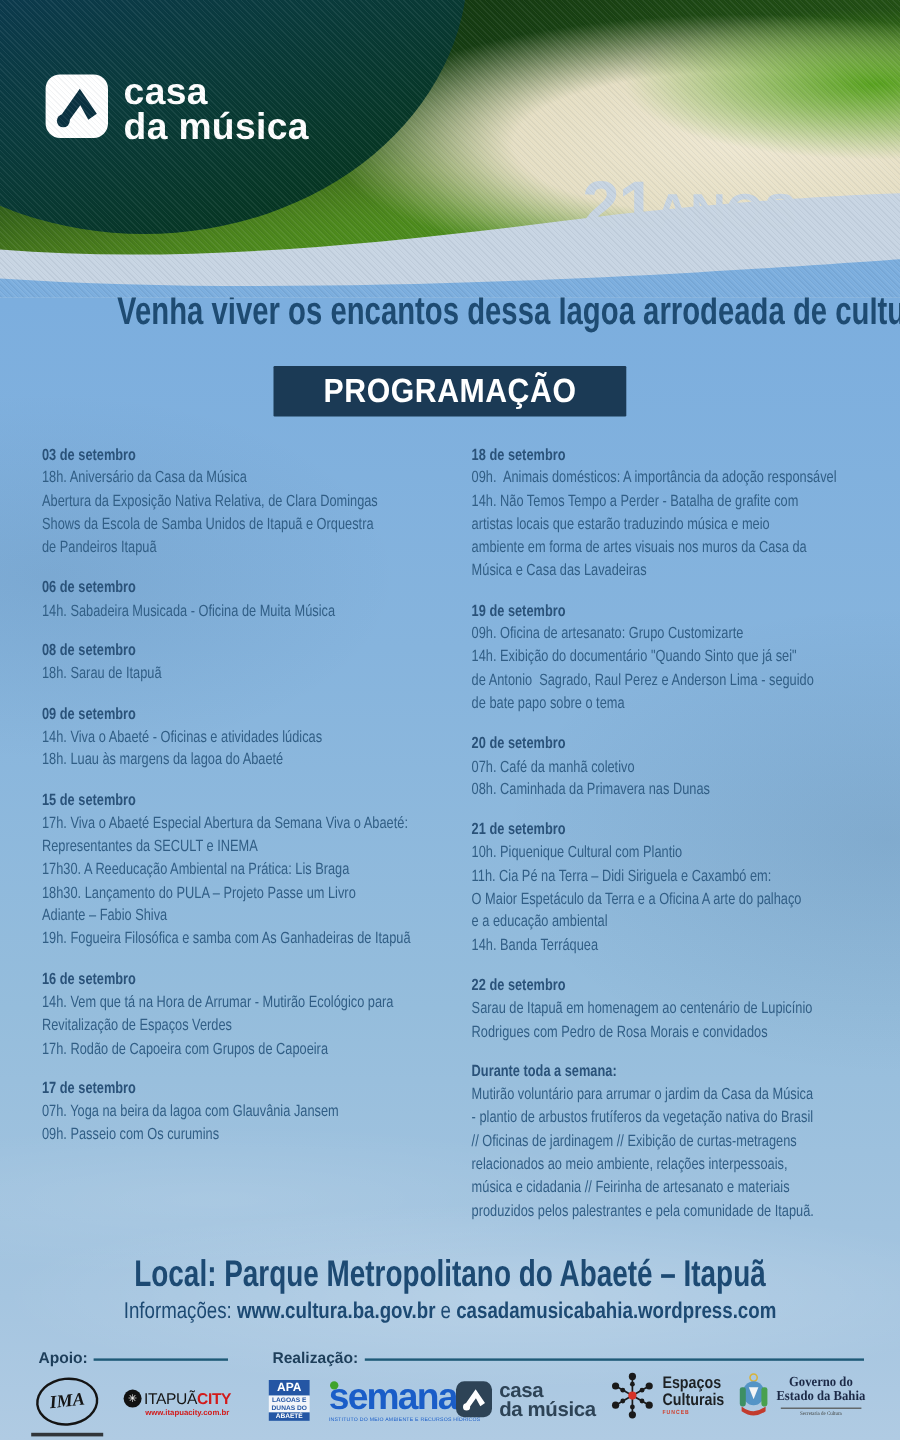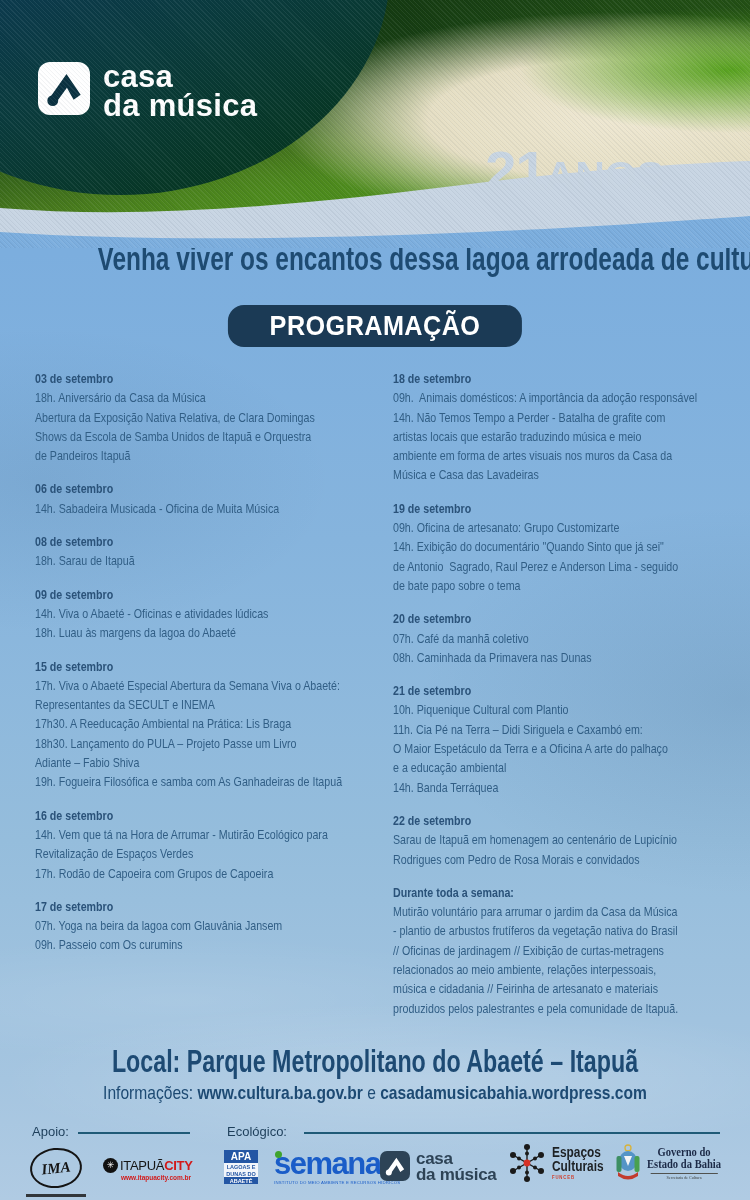--- a/index.html
+++ b/index.html
@@ -30,40 +30,40 @@
   .anniversary .num{font-size:56px;}
   .anniversary .word{font-size:41px;letter-spacing:0;}
   .wave{position:absolute;top:152px;left:0;z-index:1;display:block;}
   .hatch{position:absolute;top:0;left:0;width:750px;height:248px;z-index:4;pointer-events:none;
     background:
       repeating-linear-gradient(45deg, rgba(222,236,246,0.07) 0 0.9px, rgba(0,25,50,0.05) 0.9px 1.8px, rgba(0,0,0,0) 1.8px 3.2px);}
   
   .headline{position:absolute;top:240px;left:0;width:750px;text-align:center;white-space:nowrap;
     font-size:33px;font-weight:bold;color:#1e4b72;transform:scaleX(0.74);transform-origin:50% 50%;}
   .program-btn{position:absolute;top:305px;left:50%;transform:translateX(-50%);
-    background:#1b3a55;border-radius:16px;height:42px;line-height:42px;padding:0 30px;white-space:nowrap;}
+    background:#1b3a55;border-radius:1px;height:42px;line-height:42px;padding:0 30px;white-space:nowrap;}
   .pb-inner{display:inline-block;color:#fff;font-weight:bold;font-size:28px;letter-spacing:0.5px;
     transform:scaleX(0.9);transform-origin:50% 50%;}
   
   .col{position:absolute;top:369px;width:480px;font-size:13.5px;line-height:19.3px;color:#315e85;
     transform:scaleX(0.79);transform-origin:0 0;}
   .col-left{left:35px;}
   .col-right{left:393px;}
   .group{margin-bottom:14px;}
   .line{white-space:pre-wrap;}
   .date{font-weight:bold;color:#2a5279;}
   
   .local{position:absolute;top:1044px;left:0;width:750px;text-align:center;white-space:nowrap;
     font-size:31px;font-weight:bold;color:#1d4a73;transform:scaleX(0.75);transform-origin:50% 50%;}
   .info{position:absolute;top:1082px;left:0;width:750px;text-align:center;white-space:nowrap;
     font-size:19px;color:#1d4a73;transform:scaleX(0.82);transform-origin:50% 50%;}
   .info .b{font-weight:bold;}
   
   .sponsors{position:absolute;top:1118px;left:0;width:750px;height:82px;}
-  .sp-label{position:absolute;top:6px;font-size:13px;font-weight:normal;color:#1d3e5a;}
+  .sp-label{position:absolute;top:6px;font-size:13px;font-weight:bold;color:#1d3e5a;}
   .sp-line{position:absolute;top:14px;height:2px;background:#1f5a77;}
   .logo{position:absolute;}
   .ima-oval{width:48px;height:36px;border:2.5px solid #141414;border-radius:50%;
     display:flex;align-items:center;justify-content:center;
     font-family:"Liberation Serif",serif;font-style:italic;font-weight:bold;font-size:15px;color:#141414;transform:rotate(-6deg);}
   .ima-bar{width:60px;height:3px;background:#1c1c1c;margin-top:6px;margin-left:-4px;opacity:0.85;}
   .itc-row{display:flex;align-items:center;}
   .itc-circle{width:15px;height:15px;border-radius:50%;background:#111;color:#fff;font-size:9px;line-height:15px;text-align:center;margin-right:2px;}
   .itc-black{font-weight:normal;font-size:13px;color:#151515;letter-spacing:-0.3px;}
   .itc-red{font-weight:bold;font-size:13px;color:#d21a1a;letter-spacing:-0.3px;}
@@ -220,21 +220,21 @@
   <div class="info">
     <span>Informações:</span>
     <span class="b">www.cultura.ba.gov.br</span>
     <span>e</span>
     <span class="b">casadamusicabahia.wordpress.com</span>
   </div>
 
   <div class="sponsors">
     <div class="sp-label" style="left:32px;">Apoio:</div>
     <div class="sp-line" style="left:78px;width:112px;"></div>
-    <div class="sp-label" style="left:227px;">Ecológico:</div>
+    <div class="sp-label" style="left:227px;">Realização:</div>
     <div class="sp-line" style="left:304px;width:416px;"></div>
 
     <div class="logo" style="left:30px;top:30px;">
       <div class="ima-oval">IMA</div>
       <div class="ima-bar"></div>
     </div>
 
     <div class="logo" style="left:103px;top:40px;">
       <div class="itc-row">
         <div class="itc-circle">✳</div>

